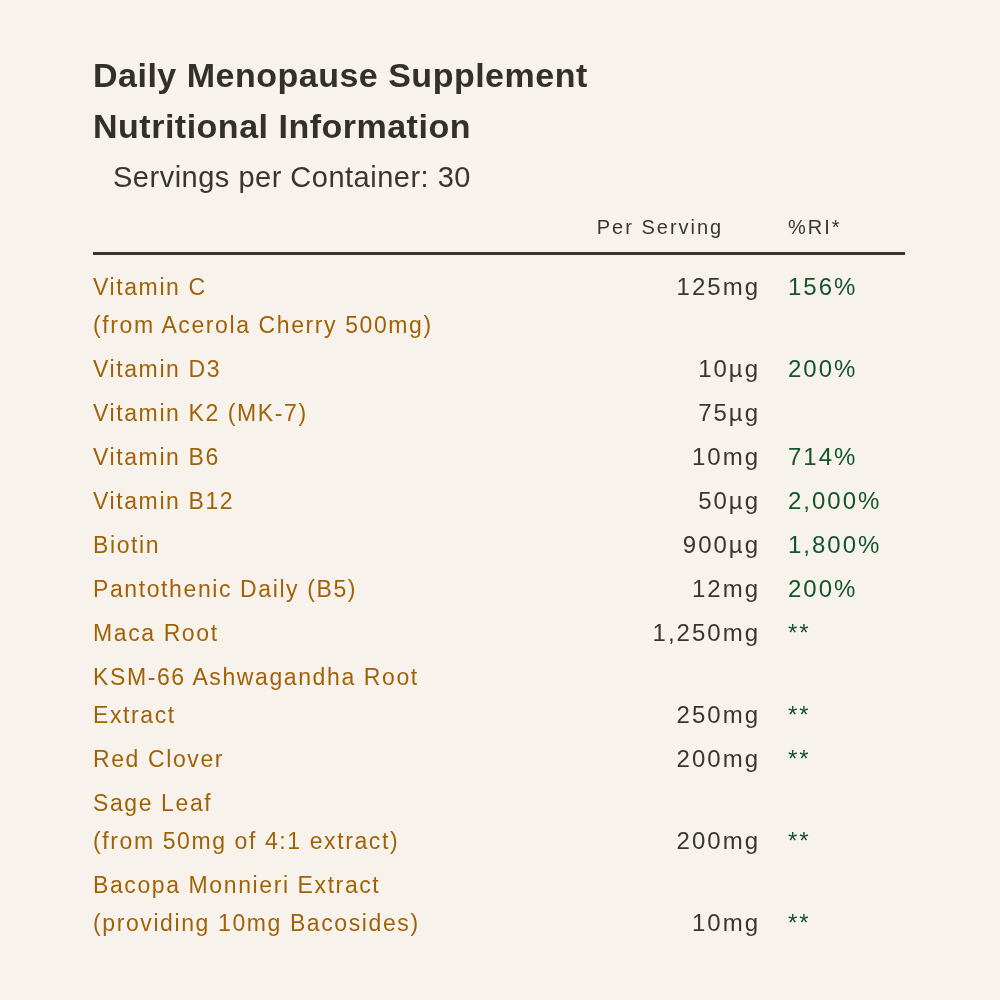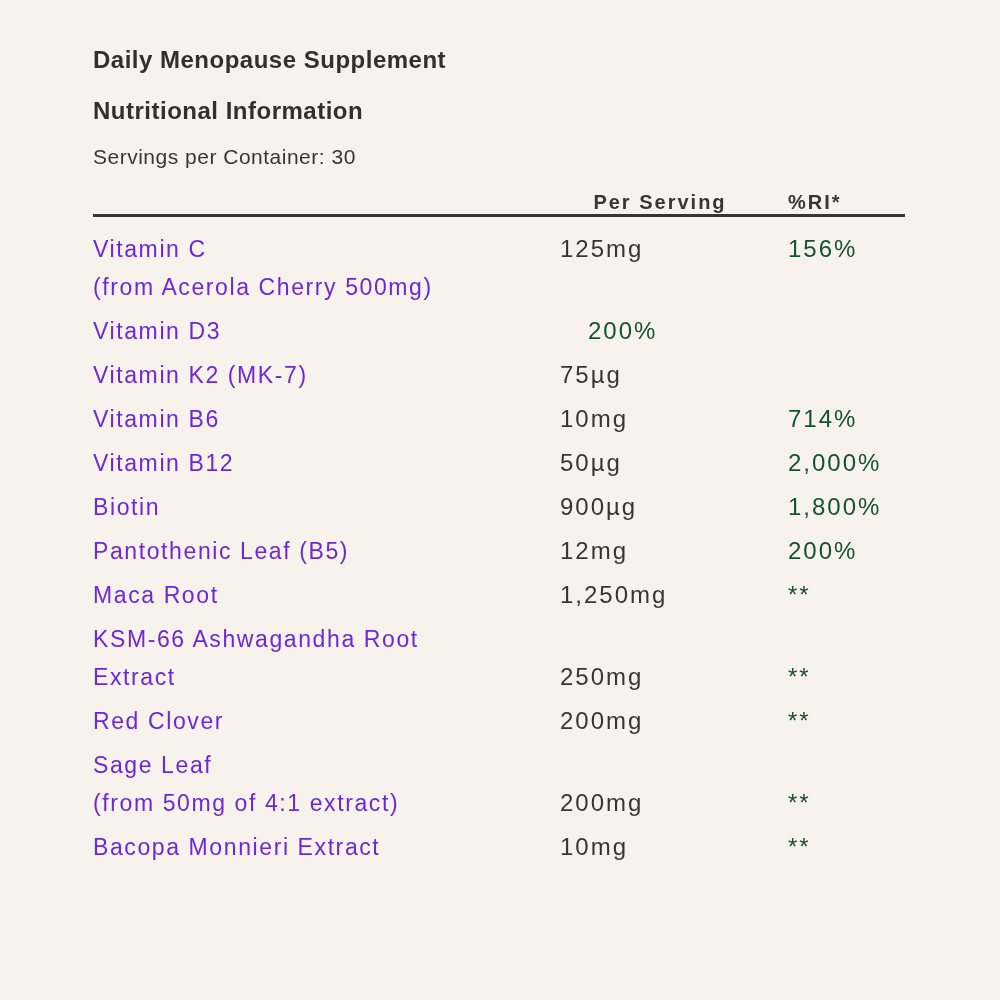--- a/index.html
+++ b/index.html
@@ -12,41 +12,43 @@
     height: 1000px;
     overflow: hidden;
     font-family: "Liberation Sans", "DejaVu Sans", sans-serif;
     color: #3a3531;
     box-sizing: border-box;
   }
   .panel {
     padding: 34px 95px 0 93px;
   }
   .title {
-    font-size: 24px;
+    font-size: 34px;
     font-weight: 600;
     line-height: 51px;
     letter-spacing: 0.5px;
     color: #332f2b;
+    margin-top: 16px;
   }
   .servings {
-    font-size: 21px;
+    font-size: 29px;
     font-weight: 400;
     letter-spacing: 0.5px;
     margin-top: 9px;
     color: #3a3531;
+    margin-left: 20px;
   }
   .grid-cols {
     display: grid;
     grid-template-columns: 1fr 200px 145px;
   }
   .table-head {
     margin-top: 22px;
+    padding-bottom: 13px;
     border-bottom: 3px solid #3a3531;
-    font-weight: bold;
   }
   .table-head .col-label {
     font-size: 20px;
     letter-spacing: 2px;
     color: #3a3531;
   }
   .col-serving-h { text-align: center; }
   .col-rpi-h { padding-left: 28px; box-sizing: border-box; }
   .table-body {
     padding-top: 13px;
@@ -55,27 +57,27 @@
     display: grid;
     grid-template-columns: 1fr 200px 145px;
     margin-bottom: 6px;
   }
   .row.align-top { align-items: start; }
   .row.align-bottom { align-items: end; }
   .cell-name {
     font-size: 23px;
     letter-spacing: 1.6px;
     line-height: 38px;
-    color: #6d28d9;
+    color: #a16207;
   }
   .cell-amount {
     font-size: 24px;
     letter-spacing: 2px;
     line-height: 38px;
-    text-align: left;
+    text-align: right;
     color: #3a3531;
   }
   .cell-rpi {
     font-size: 24px;
     letter-spacing: 2px;
     line-height: 38px;
     padding-left: 28px;
     box-sizing: border-box;
     color: #14532d;
   }
@@ -105,20 +107,21 @@
       <div class="sub-line">(from Acerola Cherry 500mg)</div>
     </div>
     <div class="cell-amount">125mg</div>
     <div class="cell-rpi">156%</div>
   </div>
       <div class="row align-top">
     <div class="cell-name">
       <div class="name-line">Vitamin D3</div>
 
     </div>
+    <div class="cell-amount">10µg</div>
     <div class="cell-rpi">200%</div>
   </div>
       <div class="row align-top">
     <div class="cell-name">
       <div class="name-line">Vitamin K2 (MK-7)</div>
 
     </div>
     <div class="cell-amount">75µg</div>
   </div>
       <div class="row align-top">
@@ -140,21 +143,21 @@
       <div class="row align-top">
     <div class="cell-name">
       <div class="name-line">Biotin</div>
 
     </div>
     <div class="cell-amount">900µg</div>
     <div class="cell-rpi">1,800%</div>
   </div>
       <div class="row align-top">
     <div class="cell-name">
-      <div class="name-line">Pantothenic Leaf (B5)</div>
+      <div class="name-line">Pantothenic Daily (B5)</div>
 
     </div>
     <div class="cell-amount">12mg</div>
     <div class="cell-rpi">200%</div>
   </div>
       <div class="row align-bottom">
     <div class="cell-name">
       <div class="name-line">Maca Root</div>
     </div>
     <div class="cell-amount">1,250mg</div>
@@ -179,19 +182,20 @@
     <div class="cell-name">
       <div class="name-line">Sage Leaf</div>
       <div class="sub-line">(from 50mg of 4:1 extract)</div>
     </div>
     <div class="cell-amount">200mg</div>
     <div class="cell-rpi">**</div>
   </div>
       <div class="row align-bottom">
     <div class="cell-name">
       <div class="name-line">Bacopa Monnieri Extract</div>
+      <div class="sub-line">(providing 10mg Bacosides)</div>
     </div>
     <div class="cell-amount">10mg</div>
     <div class="cell-rpi">**</div>
   </div>
     </div>
 
 </div>
 
 </body></html>

